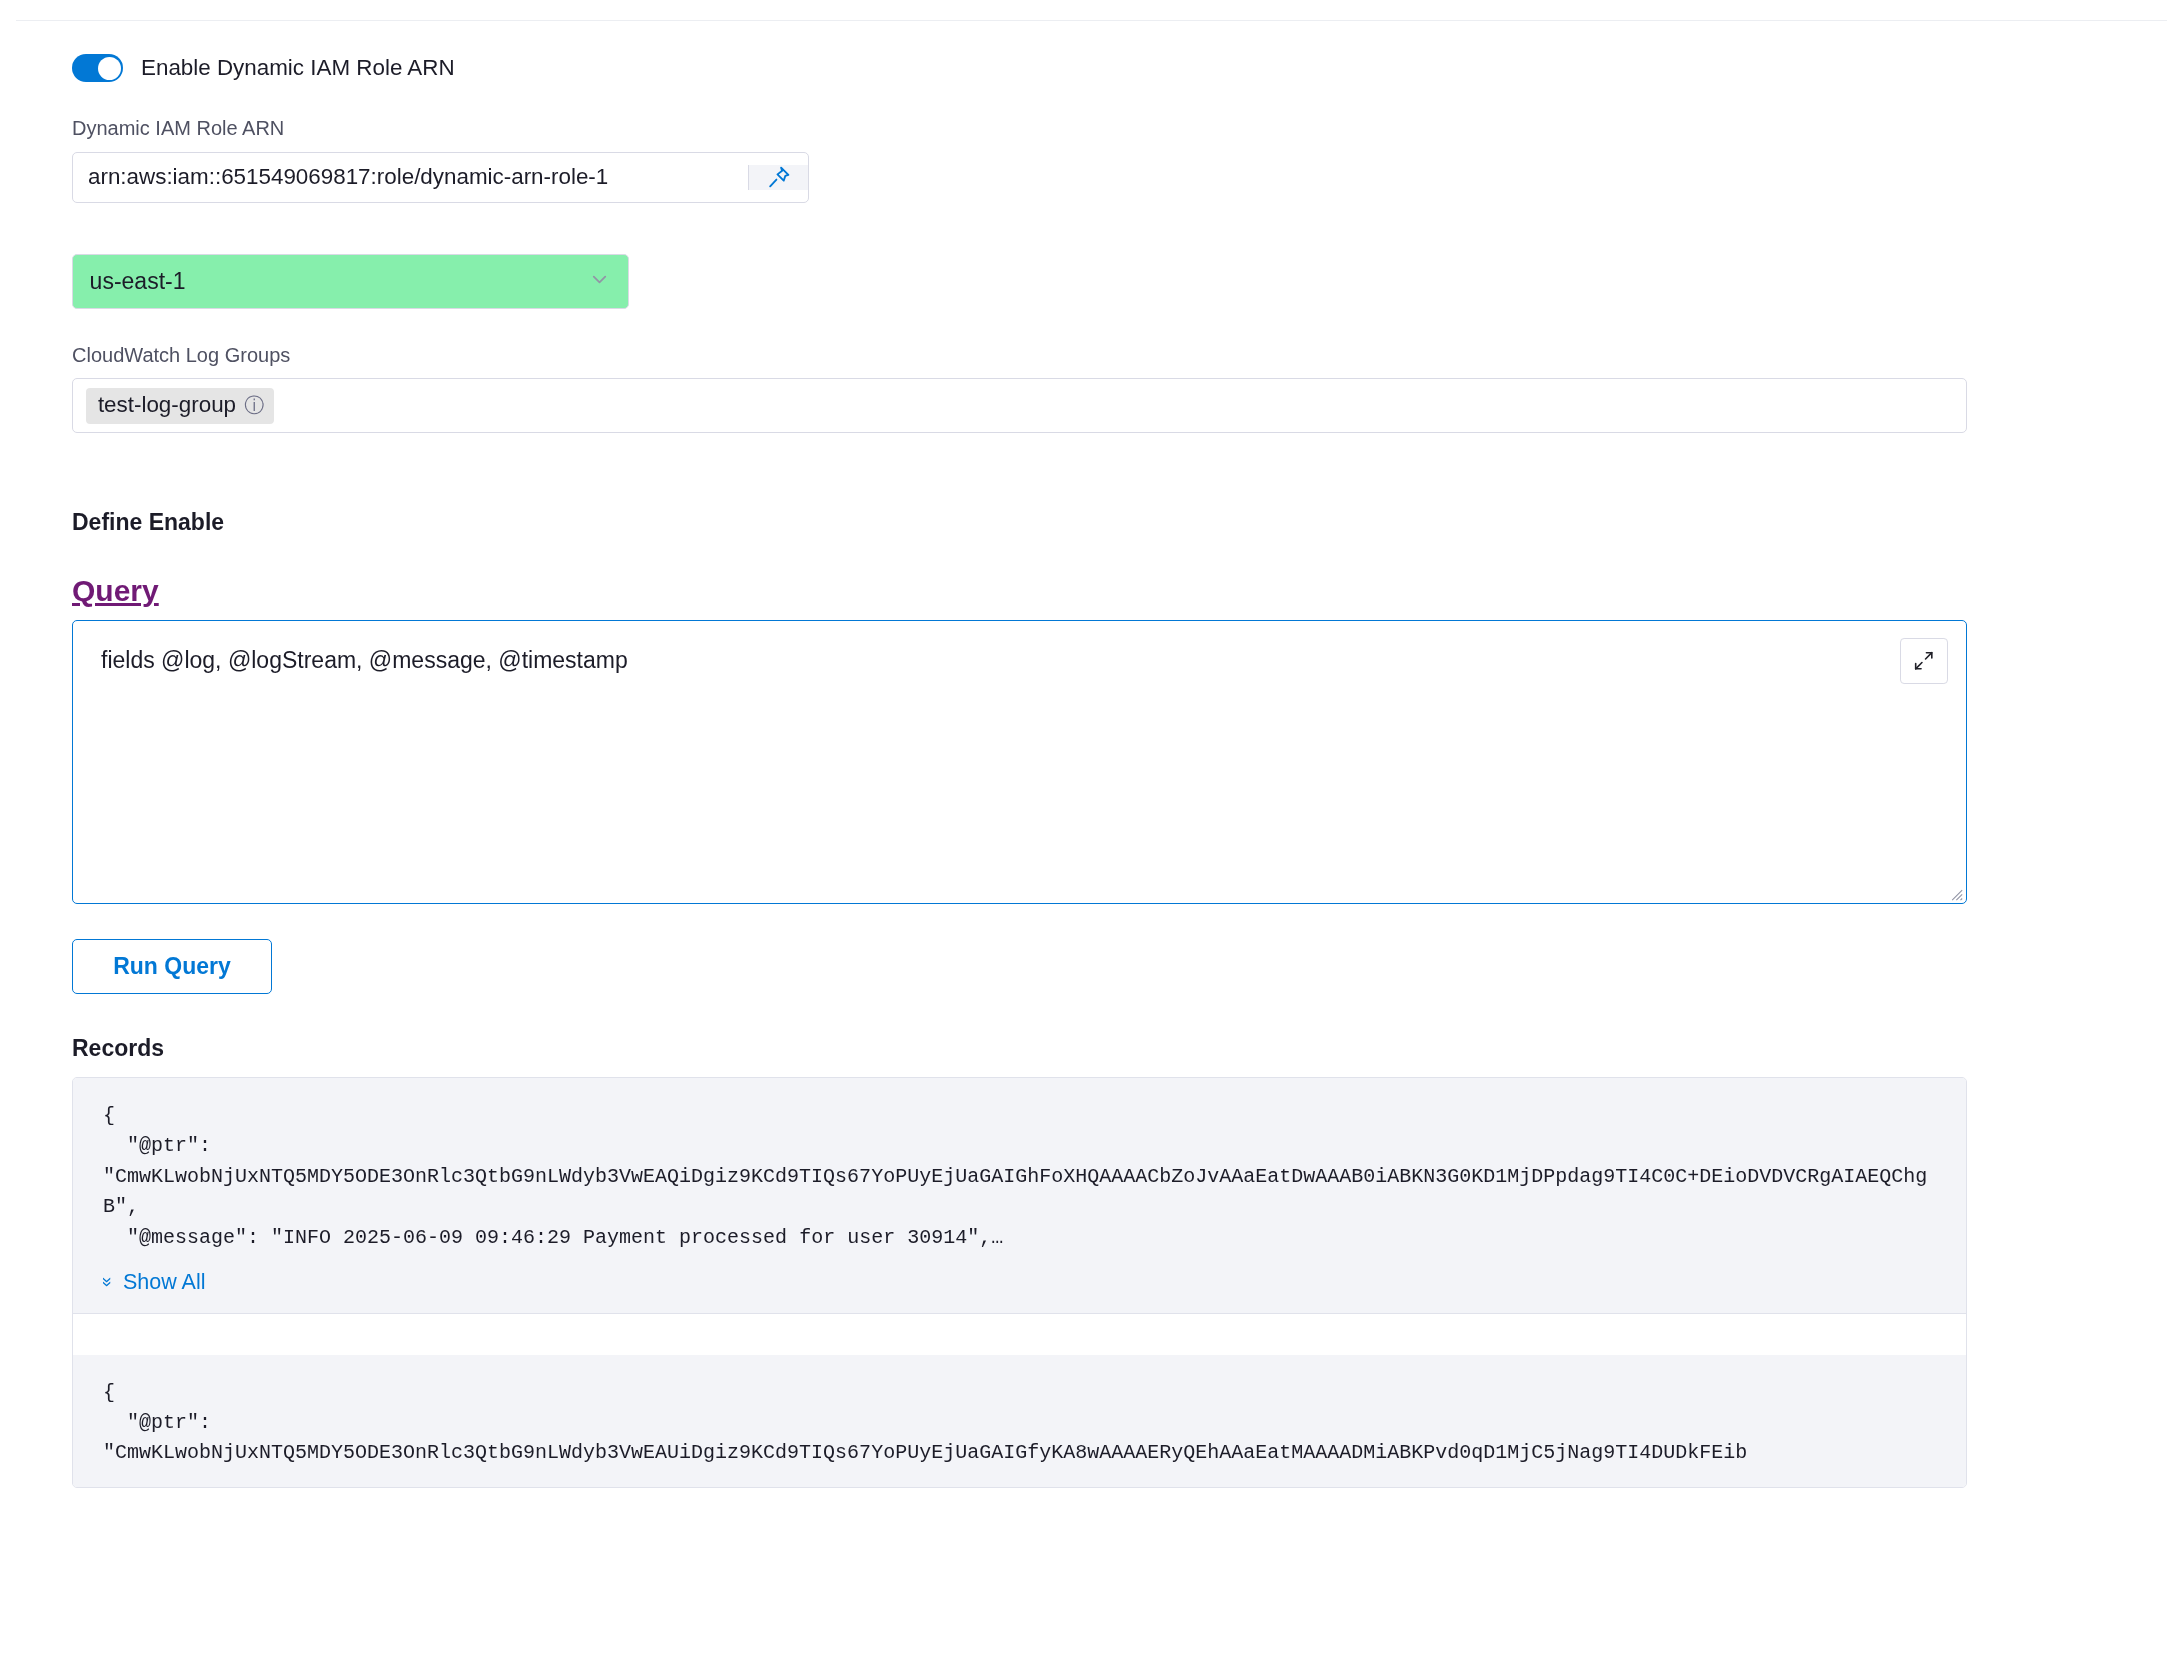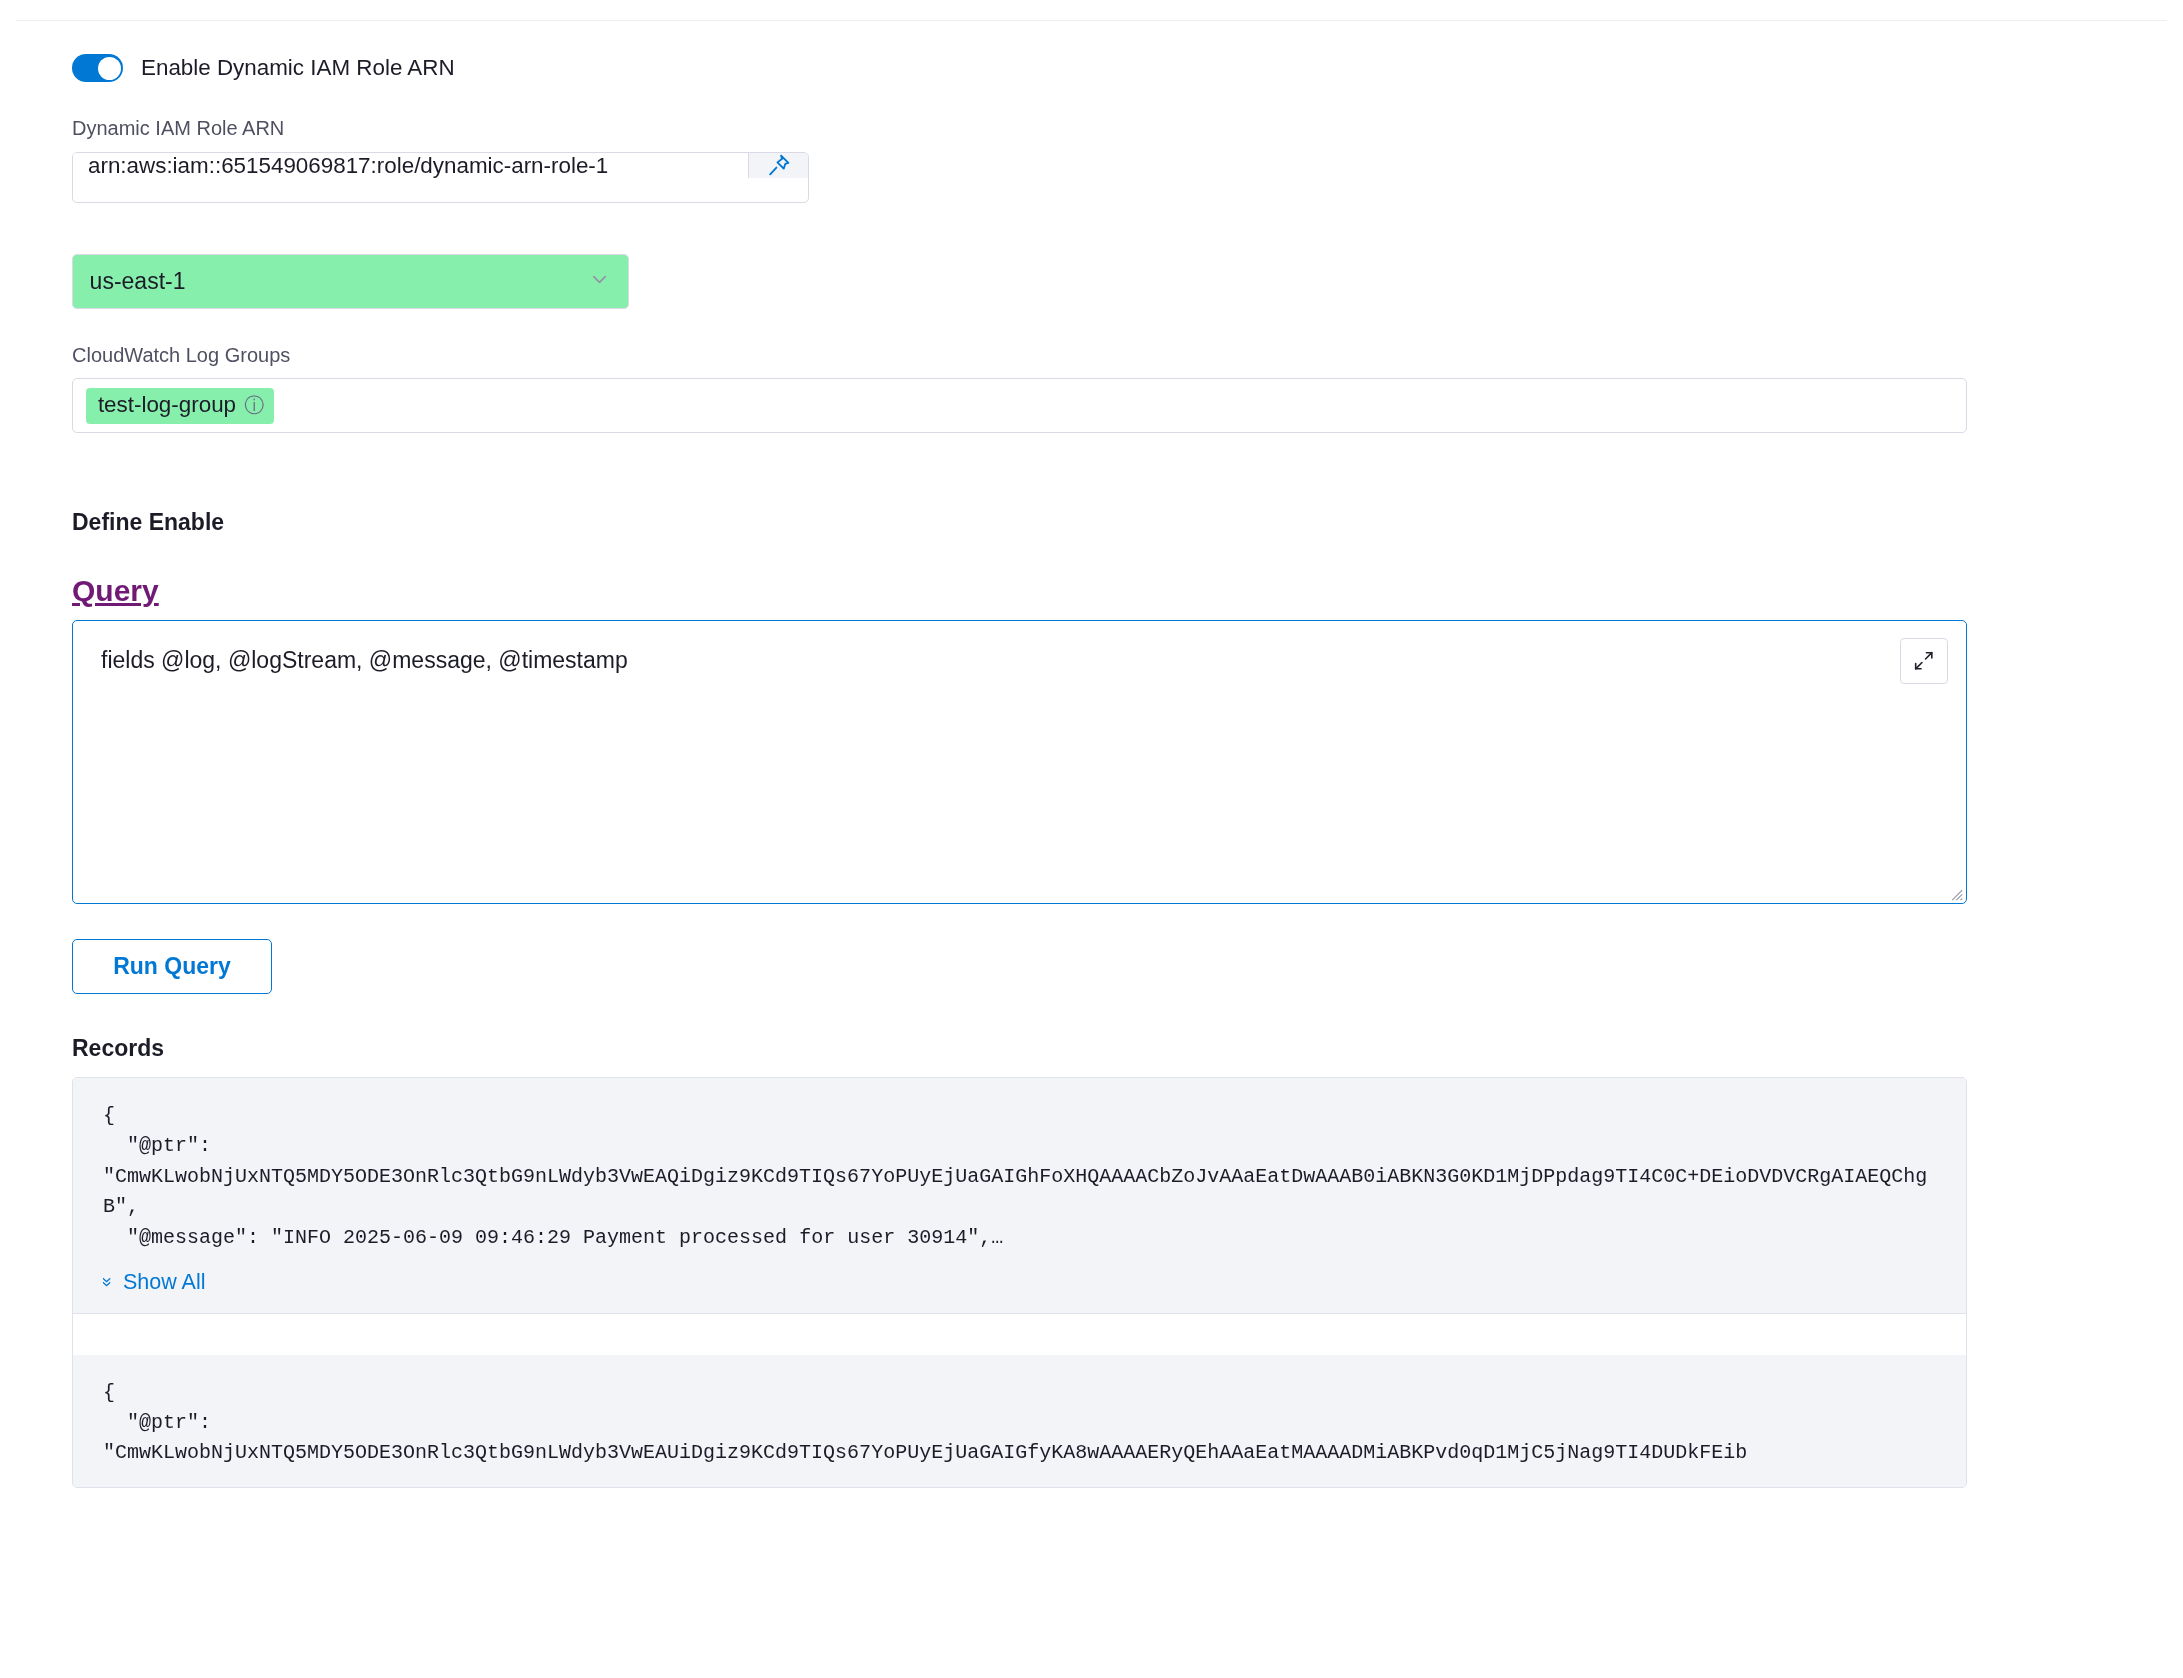--- a/index.html
+++ b/index.html
@@ -65,21 +65,21 @@
   
   .field-label {
     font-size: 20px;
     color: #4f5162;
     margin: 35px 0 11.6px 0;
   }
 
   
   .arn-wrap {
     display: flex;
-    align-items: flex-start;
+    align-items: center;
     width: 737px;
     height: 51px;
     border: 0.8px solid #d9dae5;
     border-radius: 5px;
     overflow: hidden;
     background: #fff;
   }
   .arn-input {
     flex: 1 1 auto;
     border: none;
@@ -135,21 +135,21 @@
     min-height: 55px;
     border: 0.8px solid #d9dae5;
     border-radius: 5px;
     background: #fff;
     display: flex;
     align-items: center;
     padding: 0 13.3px;
     gap: 8.3px;
   }
   .tag {
-    background: #86efac;
+    background: #e5e5e5;
     border-radius: 4.1px;
     padding: 4.1px 10px 5.8px 11.6px;
     font-size: 22.4px;
     color: #1c1c28;
     display: inline-flex;
     align-items: center;
     gap: 8.3px;
   }
   .tag-x {
     font-size: 20px;

